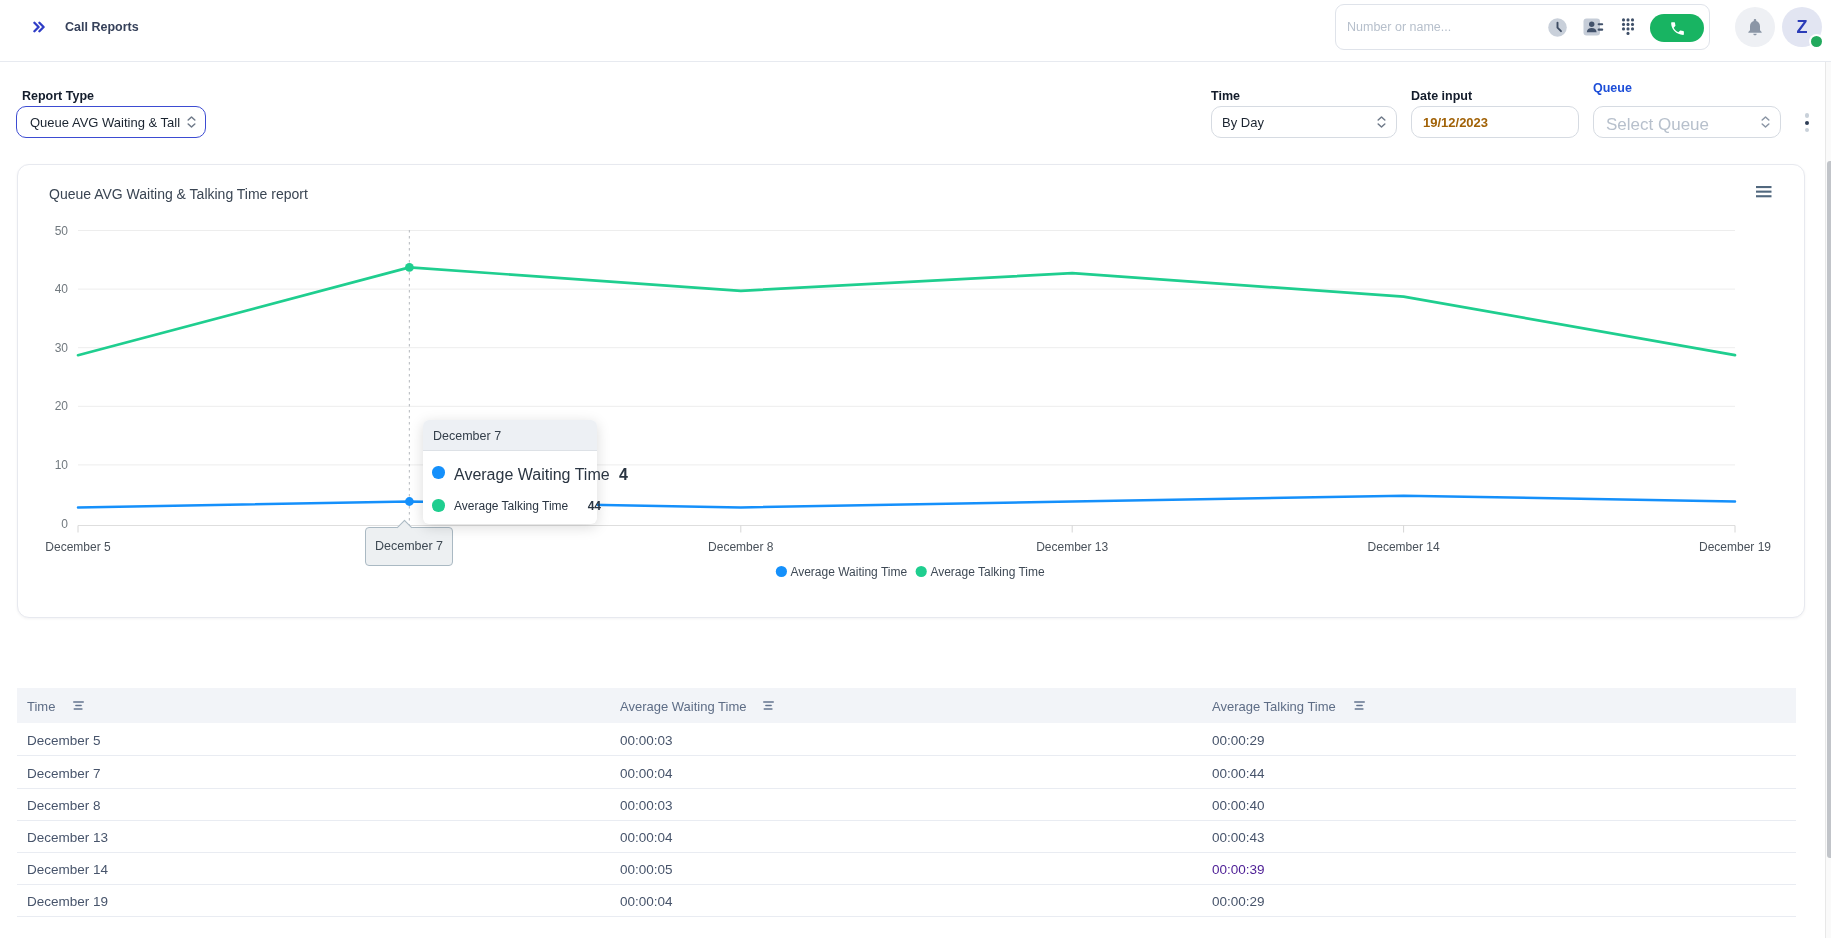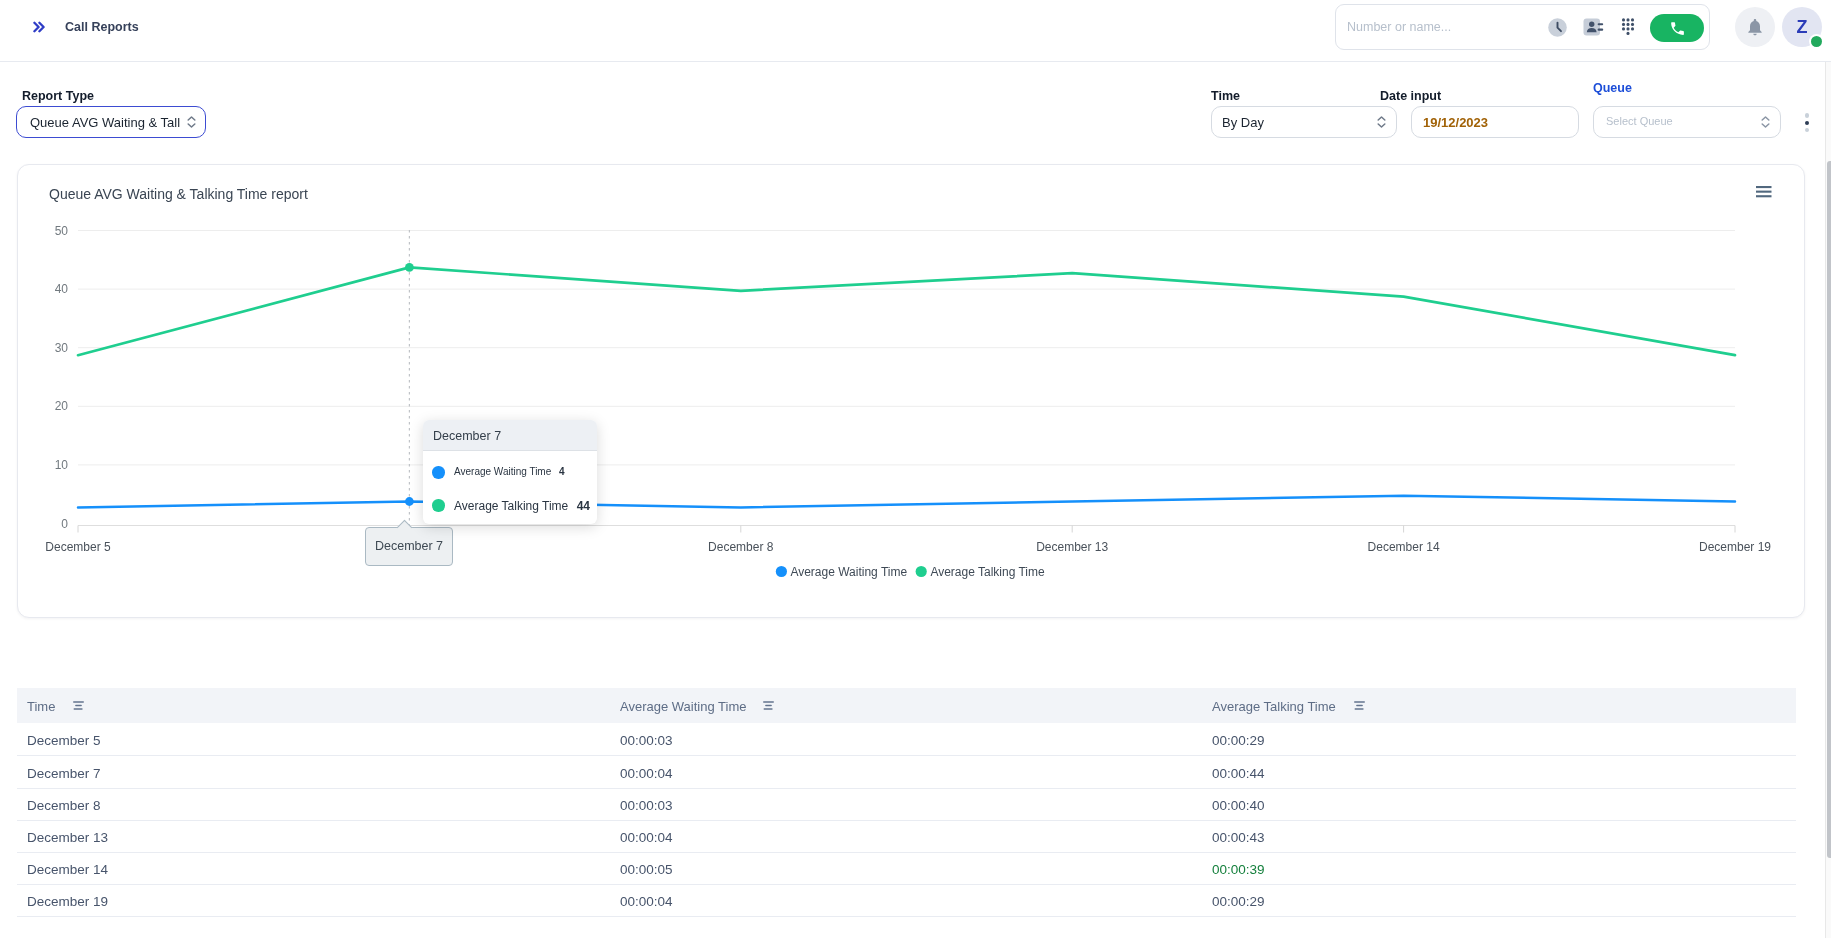--- a/index.html
+++ b/index.html
@@ -74,27 +74,27 @@
 </svg>
 
 <div class="abs" style="left:1211px;top:89px;font-size:12.5px;font-weight:700;color:#131c2b;">Time</div>
 <div class="abs" style="left:1211px;top:106px;width:186px;height:32px;border:1px solid #d6dbe2;border-radius:10px;background:#fff;"></div>
 <div class="abs" style="left:1222px;top:115px;font-size:13px;color:#1b2430;">By Day</div>
 <svg class="abs" style="left:1377.2px;top:116px;" width="9" height="12" viewBox="0 0 9 12" fill="none" stroke="#6f7a89" stroke-width="1.5" stroke-linecap="round" stroke-linejoin="round">
   <path d="M1.2 4 L4.5 1 L7.8 4"></path>
     <path d="M1.2 8 L4.5 11 L7.8 8"></path>
 </svg>
 
-<div class="abs" style="left:1380px;top:89px;font-size:12.5px;font-weight:700;color:#131c2b;">Date input</div>
+<div class="abs" style="left:1411px;top:89px;font-size:12.5px;font-weight:700;color:#131c2b;">Date input</div>
 <div class="abs" style="left:1411px;top:106px;width:168px;height:32px;border:1px solid #d6dbe2;border-radius:10px;background:#fff;"></div>
 <div class="abs" style="left:1423px;top:115px;font-size:13px;color:#a16207;font-weight:bold;">19/12/2023</div>
 
 <div class="abs" style="left:1593px;top:81px;font-size:12.5px;font-weight:700;color:#1d4ed8;">Queue</div>
 <div class="abs" style="left:1593px;top:106px;width:188px;height:32px;border:1px solid #d6dbe2;border-radius:10px;background:#fff;"></div>
-<div class="abs" style="left:1606px;top:115px;font-size:11px;color:#b7c0cc;">Select Queue</div>
+<div class="abs" style="left:1606px;top:115px;font-size:17px;color:#b7c0cc;">Select Queue</div>
 <svg class="abs" style="left:1760.5px;top:116px;" width="9" height="12" viewBox="0 0 9 12" fill="none" stroke="#8b96a5" stroke-width="1.5" stroke-linecap="round" stroke-linejoin="round">
   <path d="M1.2 4 L4.5 1 L7.8 4"></path>
     <path d="M1.2 8 L4.5 11 L7.8 8"></path>
 </svg>
 
 <div class="abs" style="left:1804.6px;top:113.4px;width:4.4px;height:4.4px;border-radius:50%;background:#c9d1da;"></div>
 <div class="abs" style="left:1804.6px;top:120.5px;width:4.4px;height:4.4px;border-radius:50%;background:#2e3d55;"></div>
 <div class="abs" style="left:1804.6px;top:127.5px;width:4.4px;height:4.4px;border-radius:50%;background:#c9d1da;"></div>
 
 <div class="abs" style="left:17px;top:164px;width:1788px;height:454px;border:1px solid #e7e9ef;border-radius:12px;background:#fff;box-shadow:0 1px 3px rgba(16,24,40,.05);"></div>
@@ -157,23 +157,23 @@
 </svg>
 
 <div class="abs" style="left:365px;top:527px;width:88px;height:39px;background:#edf0f2;border:1px solid #aab9c3;border-radius:4px;"></div>
 <div class="abs" style="left:399px;top:521.5px;width:11px;height:11px;background:#edf0f2;border-left:1px solid #aab9c3;border-top:1px solid #aab9c3;transform:rotate(45deg);"></div>
 <div class="abs" style="left:365px;top:527px;width:88px;height:39px;line-height:39px;text-align:center;font-size:12.5px;color:#3e4953;">December 7</div>
 
 <div class="abs" style="left:423px;top:420px;width:174px;height:104px;background:#fff;border-radius:6px;box-shadow:0 3px 14px rgba(0,0,0,0.15);"></div>
 <div class="abs" style="left:423px;top:420px;width:174px;height:31px;background:#edf0f4;border-radius:6px 6px 0 0;border-bottom:1px solid #dde1e6;"></div>
 <div class="abs" style="left:433px;top:429px;font-size:12.5px;color:#333e4a;">December 7</div>
 <div class="abs" style="left:432px;top:466px;width:12.5px;height:12.5px;border-radius:50%;background:#1590fb;"></div>
-<div class="abs" style="left:454px;top:466px;font-size:10px;color:#2a3542;">Average Waiting Time <b style="margin-left:5px">4</b></div>
+<div class="abs" style="left:454px;top:466px;font-size:16px;color:#2a3542;">Average Waiting Time <b style="margin-left:5px">4</b></div>
 <div class="abs" style="left:432px;top:499px;width:12.5px;height:12.5px;border-radius:50%;background:#1fce8f;"></div>
-<div class="abs" style="left:454px;top:499px;font-size:12px;color:#2a3542;">Average Talking Time <b style="margin-left:5px">44</b></div>
+<div class="abs" style="left:454px;top:499px;font-size:12px;color:#2a3542;">Average Talking Time <b style="margin-left:16px">44</b></div>
 
 <div class="abs" style="left:17px;top:688px;width:1779px;height:35px;background:#f2f4f8;"></div>
 <div class="abs" style="left:27px;top:699px;font-size:13px;color:#5e6d86;">Time</div>
 <div class="abs" style="left:620px;top:699px;font-size:13px;color:#5e6d86;">Average Waiting Time</div>
 <div class="abs" style="left:1212px;top:699px;font-size:13px;color:#5e6d86;">Average Talking Time</div>
 <svg class="abs" style="left:73px;top:701px;" width="11" height="9" viewBox="0 0 11 9" stroke="#64748e" stroke-width="1.3" stroke-linecap="round">
   <line x1="0.7" y1="1" x2="10.3" y2="1"></line>
     <line x1="2.8" y1="4.5" x2="8.2" y2="4.5"></line>
     <line x1="1.2" y1="8" x2="9" y2="8"></line>
 </svg>
@@ -201,21 +201,21 @@
 <div class="abs" style="left:27px;top:797.8px;font-size:13.5px;color:#47546b;">December 8</div>
 <div class="abs" style="left:620px;top:797.8px;font-size:13.5px;color:#47546b;">00:00:03</div>
 <div class="abs" style="left:1212px;top:797.8px;font-size:13.5px;color:#47546b;">00:00:40</div>
 <div class="abs" style="left:17px;top:820.9px;width:1779px;height:32.2px;border-bottom:1px solid #e9ecf2;"></div>
 <div class="abs" style="left:27px;top:830.0px;font-size:13.5px;color:#47546b;">December 13</div>
 <div class="abs" style="left:620px;top:830.0px;font-size:13.5px;color:#47546b;">00:00:04</div>
 <div class="abs" style="left:1212px;top:830.0px;font-size:13.5px;color:#47546b;">00:00:43</div>
 <div class="abs" style="left:17px;top:853.1px;width:1779px;height:32.2px;border-bottom:1px solid #e9ecf2;"></div>
 <div class="abs" style="left:27px;top:862.2px;font-size:13.5px;color:#47546b;">December 14</div>
 <div class="abs" style="left:620px;top:862.2px;font-size:13.5px;color:#47546b;">00:00:05</div>
-<div class="abs" style="left:1212px;top:862.2px;font-size:13.5px;color:#15803d;">00:00:39</div>
+<div class="abs" style="left:1212px;top:862.2px;font-size:13.5px;color:#4c1d95;">00:00:39</div>
 <div class="abs" style="left:17px;top:885.3px;width:1779px;height:32.2px;border-bottom:1px solid #e9ecf2;"></div>
 <div class="abs" style="left:27px;top:894.4px;font-size:13.5px;color:#47546b;">December 19</div>
 <div class="abs" style="left:620px;top:894.4px;font-size:13.5px;color:#47546b;">00:00:04</div>
 <div class="abs" style="left:1212px;top:894.4px;font-size:13.5px;color:#47546b;">00:00:29</div>
 </div>
 
 <div class="abs" style="left:1825px;top:62px;width:6px;height:876px;background:#fafafa;border-left:1px solid #e8e8e8;"></div>
 <div class="abs" style="left:1827px;top:161px;width:4px;height:697px;background:#c1c4c9;border-radius:3px 0 0 3px;"></div>
 
 </body></html>

